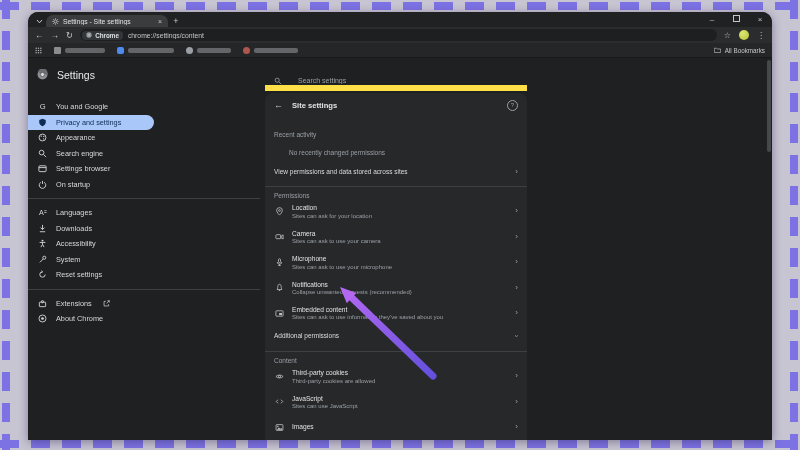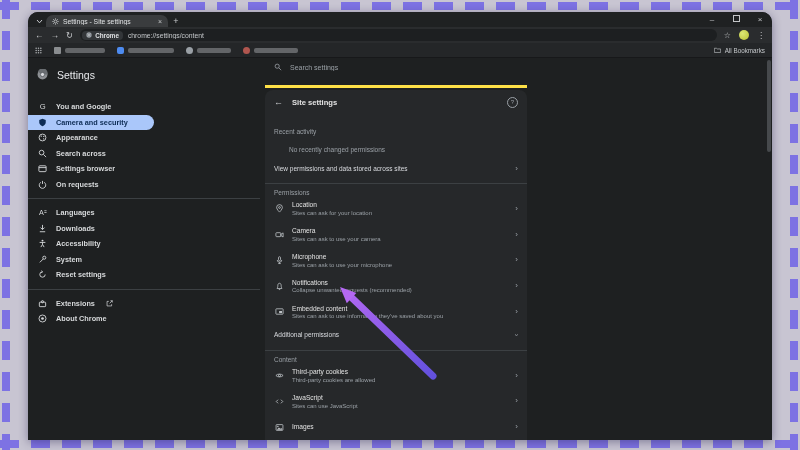--- a/index.html
+++ b/index.html
@@ -38,27 +38,27 @@
   .bm-icon{width:7px;height:7px;border-radius:2px;flex:none;}
   .bm-bar{height:5px;background:#6e7174;border-radius:2px;filter:blur(.7px);opacity:.85;}
   .all-bm{margin-left:auto;display:flex;align-items:center;gap:4px;font-size:6.3px;color:#c4c7ca;}
   
   #content{flex:1;position:relative;background:#1e2021;}
   #sidebar{position:absolute;left:0;top:0;width:232px;bottom:0;}
   .sb-head{display:flex;gap:9px;padding:11px 0 0 9px;height:22px;}
   .sb-title{font-size:10.5px;color:#e8eaed;}
   .side-list{margin-top:8px;}
   .side-item{height:15.5px;display:flex;align-items:center;gap:9px;padding-left:10px;color:#d7d9db;}
-  .side-item .slabel{font-size:7.3px;font-weight:bold;}
+  .side-item .slabel{font-size:7.3px;}
   .side-item.selected{background:#aac7fa;color:#0d2c54;border-radius:0 14px 14px 0;width:116px;}
   .side-div{height:1px;background:#3c4043;margin:6px 0;}
   .ext-link{margin-left:2px;}
   
   #main{position:absolute;left:237px;top:5px;width:262px;bottom:0;display:flex;flex-direction:column;}
-  .search-row{height:22px;display:flex;align-items:flex-start;gap:6px;padding:0 9px;border-bottom:3px solid #fde047;flex:none;}
+  .search-row{height:22px;display:flex;align-items:flex-end;gap:14px;padding:0 9px;border-bottom:6px solid #fde047;flex:none;}
   .search-row input{background:transparent;border:none;outline:none;color:#bdc1c6;font-size:7px;font-family:inherit;width:160px;}
   .search-row input::placeholder{color:#9aa0a6;}
   #card{flex:1;background:#26282a;border-radius:8px 8px 0 0;margin-top:2px;overflow:hidden;display:flex;flex-direction:column;}
   .card-head{height:24px;display:flex;align-items:center;padding:0 9px;gap:9px;flex:none;}
   .back{font-size:9px;color:#c7c9cc;}
   .card-title{font-size:7.6px;font-weight:bold;color:#e3e3e3;flex:1;}
   .help{width:9px;height:9px;border:1px solid #9aa0a6;border-radius:50%;color:#9aa0a6;font-size:6px;display:flex;align-items:center;justify-content:center;}
   .sec-label{font-size:6.5px;color:#9aa0a6;padding-left:9px;}
   .muted-line{font-size:6.5px;color:#9aa0a6;padding-left:24px;}
   .link-row{height:18px;display:flex;align-items:center;padding:0 9px;}
@@ -194,51 +194,51 @@
           <div class="side-item">
             <svg class="sicon" width="9" height="9" viewBox="0 0 10 10">
                 <text x="2" y="8" font-size="8.5" fill="currentColor" stroke="none">G</text>
               </svg>
             <span class="slabel">You and Google</span>
           </div>
           <div class="side-item selected">
             <svg width="9" height="9" viewBox="0 0 10 10">
                 <path d="M5,0.8 L8.6,2.3 V5 C8.6,7.4 5,9.2 5,9.2 C5,9.2 1.4,7.4 1.4,5 V2.3 Z" fill="currentColor"></path>
               </svg>
-            <span class="slabel">Camera and security</span>
+            <span class="slabel">Privacy and settings</span>
           </div>
           <div class="side-item">
             <svg width="9" height="9" viewBox="0 0 10 10" fill="none" stroke="currentColor" stroke-width="1">
                 <circle cx="5" cy="5" r="3.8"></circle>
                 <circle cx="3.6" cy="3.6" r="0.7" fill="currentColor" stroke="none"></circle>
                 <circle cx="6.4" cy="3.8" r="0.7" fill="currentColor" stroke="none"></circle>
                 <circle cx="6.2" cy="6.4" r="0.7" fill="currentColor" stroke="none"></circle>
               </svg>
             <span class="slabel">Appearance</span>
           </div>
           <div class="side-item">
             <svg width="9" height="9" viewBox="0 0 10 10" fill="none" stroke="currentColor" stroke-width="1">
                 <circle cx="4" cy="4" r="2.6"></circle>
                 <line x1="6" y1="6" x2="9" y2="9"></line>
               </svg>
-            <span class="slabel">Search across</span>
+            <span class="slabel">Search engine</span>
           </div>
           <div class="side-item">
             <svg width="9" height="9" viewBox="0 0 10 10" fill="none" stroke="currentColor" stroke-width="1">
                 <rect x="1" y="2" width="8" height="6.5" rx="1"></rect>
                 <line x1="1" y1="4" x2="9" y2="4"></line>
               </svg>
             <span class="slabel">Settings browser</span>
           </div>
           <div class="side-item">
             <svg width="9" height="9" viewBox="0 0 10 10" fill="none" stroke="currentColor" stroke-width="1">
                 <path d="M3.1,2.6 A3.6,3.6 0 1 0 6.9,2.6"></path>
                 <line x1="5" y1="1" x2="5" y2="4.4"></line>
               </svg>
-            <span class="slabel">On requests</span>
+            <span class="slabel">On startup</span>
           </div>
 
           <div class="side-div"></div>
 
           <div class="side-item">
             <svg width="9" height="9" viewBox="0 0 10 10">
                 <text x="1" y="8" font-size="8" fill="currentColor" stroke="none">A</text>
                 <line x1="7" y1="3" x2="9.5" y2="3" stroke="currentColor" stroke-width="0.8"></line>
                 <line x1="7" y1="5" x2="9.5" y2="5" stroke="currentColor" stroke-width="0.8"></line>
               </svg>

